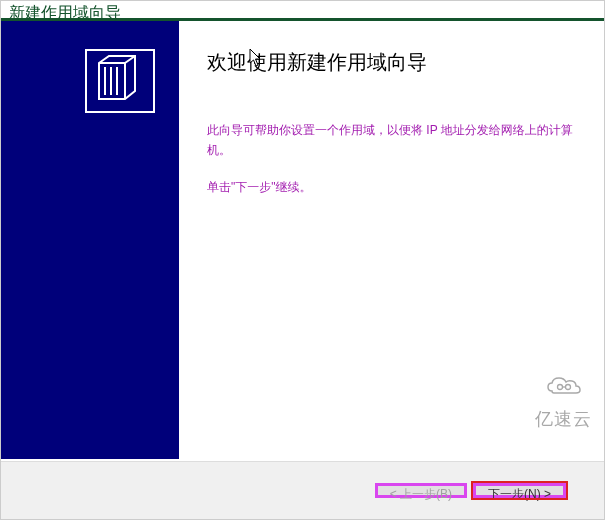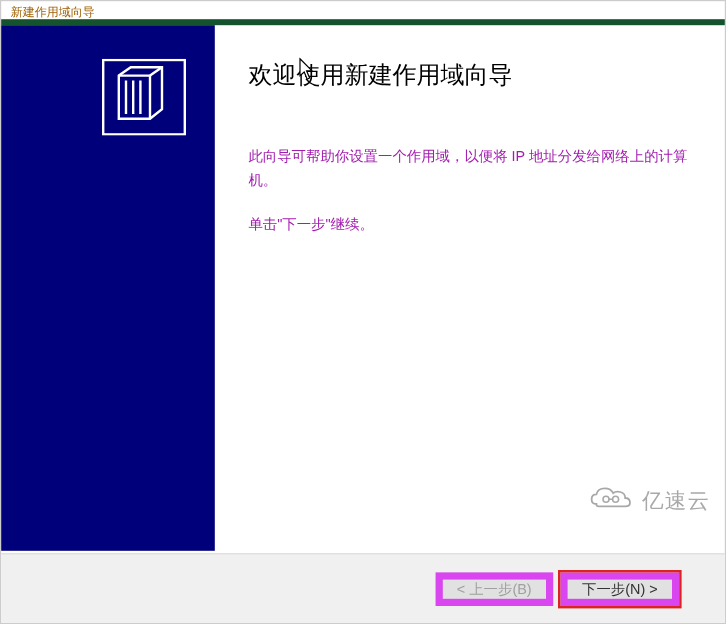--- a/index.html
+++ b/index.html
@@ -1,31 +1,31 @@
 <!DOCTYPE html>
 <html><head>
   <meta charset="utf-8">
   <style>
     * { margin: 0; padding: 0; box-sizing: border-box; }
     body { font-family: "Microsoft YaHei", "Segoe UI", sans-serif; background: #fff; width: 605px; height: 520px; overflow: hidden; position: relative; }
     .window { width: 605px; height: 520px; border: 1px solid #ccc; position: relative; background: #fff; }
-    .title-bar { height: 20px; padding: 2px 8px; font-size: 10px; color: #a16207; border-bottom: 5px solid #14532d; }
+    .title-bar { height: 20px; padding: 2px 8px; font-size: 16px; color: #14532d; border-bottom: 3px solid #14532d; }
     .content { display: flex; height: 438px; }
     .sidebar { width: 178px; height: 100%; background: #00007a; position: relative; }
     .folder-graphic { position: absolute; top: 28px; left: 84px; }
     .main { flex: 1; padding: 28px 28px 20px 28px; }
     .main-title { font-size: 20px; font-weight: 400; color: #000; margin-bottom: 44px; position: relative; }
     .cursor-overlay { position: absolute; left: 42px; top: -1px; }
     .desc-text { font-size: 12px; color: #a21caf; line-height: 1.7; margin-bottom: 16px; }
     .button-bar { position: absolute; bottom: 0; left: 0; right: 0; height: 58px; border-top: 1px solid #ddd; background: #f0f0f0; display: flex; justify-content: flex-end; align-items: center; padding-right: 14px; gap: 6px; }
-    .btn { height: 28px; min-width: 88px; padding: 0 12px; font-size: 12px; font-family: inherit; background: #e1e1e1; border: 6px solid #d946ef; color: #333; cursor: pointer; }
+    .btn { height: 15px; min-width: 88px; padding: 0 12px; font-size: 12px; font-family: inherit; background: #e1e1e1; border: 3px solid #d946ef; color: #333; cursor: pointer; }
     .btn:disabled { color: #a0a0a0; cursor: default; }
     .btn.highlighted { outline: 2px solid #d22; outline-offset: 0px; }
     .btn-gap { width: 18px; }
-    .watermark { position: absolute; right: 12px; bottom: 88px; display: flex; align-items: center; gap: 6px; opacity: 0.85; }
+    .watermark { position: absolute; right: 12px; bottom: 88px; display: flex; align-items: center; gap: 6px; opacity: 0.85; flex-direction: column; }
     .watermark-text { font-size: 18px; color: #9a9a9a; letter-spacing: 1px; }
   </style>
 </head>
 <body>
 
 <div class="window">
   <div class="title-bar">
     <span>新建作用域向导</span>
   </div>
 

